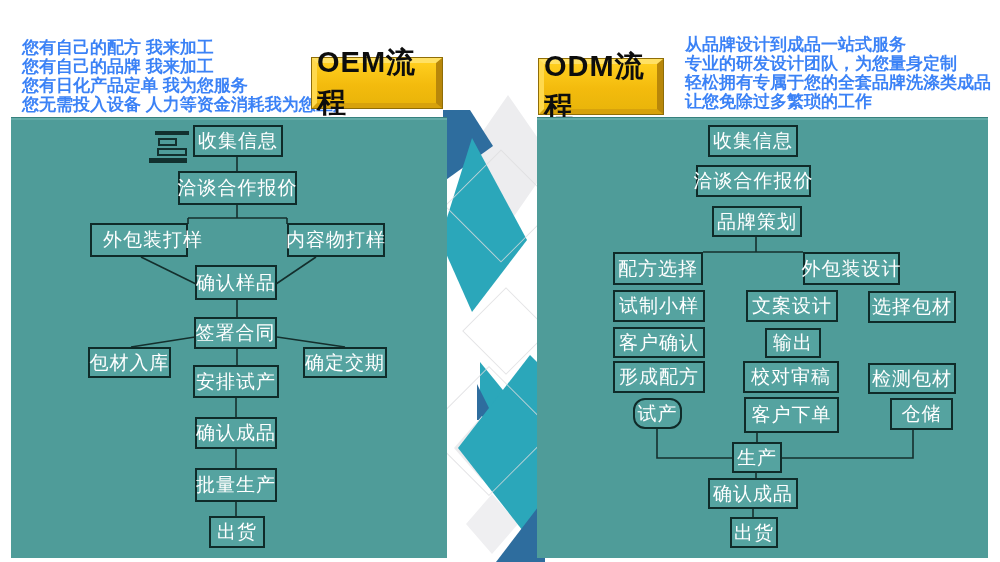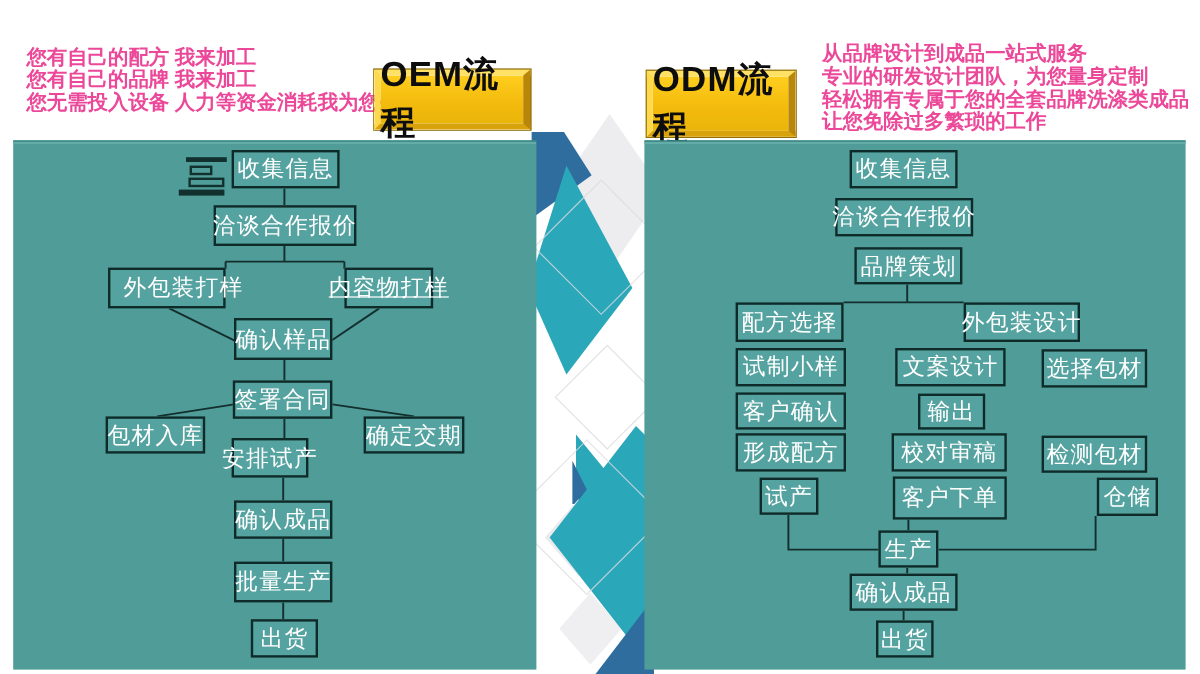--- a/index.html
+++ b/index.html
@@ -1,19 +1,19 @@
 <!DOCTYPE html>
 <html><head>
 <meta charset="utf-8">
 <style>
   html,body{margin:0;padding:0;background:#ffffff;}
   #stage{position:relative;width:1000px;height:562px;background:#ffffff;overflow:hidden;
          font-family:"Liberation Sans","DejaVu Sans",sans-serif;}
   
-  .intro{position:absolute;font-size:17px;font-weight:bold;color:#ec4899;line-height:19px;white-space:nowrap;}
+  .intro{position:absolute;font-size:17px;font-weight:bold;color:#3b82f6;line-height:19px;white-space:nowrap;}
   .intro div{height:19px;}
   
   .gold{position:absolute;box-sizing:border-box;display:flex;align-items:center;justify-content:center;
         background:linear-gradient(180deg,#ffce1e 0%,#f3bb0d 55%,#eab50a 100%);
         border-top:5px solid #ffe165;border-left:5px solid #ffd94d;
         border-right:6px solid #b8870a;border-bottom:5px solid #d7a20c;
         box-shadow:0 0 0 1px #8f6d07;
         font-size:29px;font-weight:bold;color:#0d0d0d;letter-spacing:1px;}
   
   .panel{position:absolute;background:#4f9c99;z-index:2;
@@ -46,20 +46,21 @@
     <polygon points="530,355 458,448 530,540 545,525 545,370" fill="#2ba7ba"></polygon>
     <polygon points="496,562 545,498 545,562" fill="#2e6d9e"></polygon>
   </svg>
   <div class="outline-diamond" style="left:461px;top:166px;width:78px;height:78px;"></div>
   <div class="outline-diamond" style="left:443px;top:385px;width:90px;height:90px;"></div>
   <div class="outline-diamond" style="left:475px;top:300px;width:60px;height:60px;"></div>
 
   <div class="intro" style="left:22px;top:38px;">
     <div>您有自己的配方 我来加工</div>
     <div>您有自己的品牌 我来加工</div>
+    <div>您有日化产品定单 我为您服务</div>
     <div>您无需投入设备 人力等资金消耗我为您生产</div>
   </div>
   <div class="intro" style="left:685px;top:35px;">
     <div>从品牌设计到成品一站式服务</div>
     <div>专业的研发设计团队，为您量身定制</div>
     <div>轻松拥有专属于您的全套品牌洗涤类成品</div>
     <div>让您免除过多繁琐的工作</div>
   </div>
 
   <div class="gold" style="left:312px;top:58px;width:130px;height:50px;">
@@ -105,33 +106,33 @@
 
   <div class="node" style="left:193px;top:125px;width:90px;height:32px;">
       <span>收集信息</span>
     </div>
   <div class="node" style="left:178px;top:171px;width:119px;height:34px;">
       <span>洽谈合作报价</span>
     </div>
   <div class="node" style="left:90px;top:223px;width:98px;height:34px;padding-left:28px;">
       <span>外包装打样</span>
     </div>
-  <div class="node" style="left:287px;top:223px;width:74px;height:34px;text-decoration:underline;">
+  <div class="node" style="left:287px;top:223px;width:98px;height:34px;">
       <span>内容物打样</span>
     </div>
   <div class="node" style="left:195px;top:265px;width:82px;height:35px;">
       <span>确认样品</span>
     </div>
   <div class="node" style="left:194px;top:317px;width:83px;height:32px;">
       <span>签署合同</span>
     </div>
   <div class="node" style="left:88px;top:347px;width:83px;height:31px;">
       <span>包材入库</span>
     </div>
-  <div class="node" style="left:193px;top:365px;width:64px;height:33px;">
+  <div class="node" style="left:193px;top:365px;width:86px;height:33px;">
       <span>安排试产</span>
     </div>
   <div class="node" style="left:303px;top:347px;width:84px;height:31px;">
       <span>确定交期</span>
     </div>
   <div class="node" style="left:195px;top:417px;width:82px;height:32px;">
       <span>确认成品</span>
     </div>
   <div class="node" style="left:195px;top:468px;width:82px;height:34px;">
       <span>批量生产</span>
@@ -154,21 +155,21 @@
     </div>
   <div class="node" style="left:613px;top:290px;width:92px;height:32px;">
       <span>试制小样</span>
     </div>
   <div class="node" style="left:613px;top:327px;width:92px;height:31px;">
       <span>客户确认</span>
     </div>
   <div class="node" style="left:613px;top:361px;width:92px;height:32px;">
       <span>形成配方</span>
     </div>
-  <div class="node" style="left:633px;top:398px;width:49px;height:31px;">
+  <div class="node" style="left:633px;top:398px;width:49px;height:31px;border-radius:12px;">
       <span>试产</span>
     </div>
   <div class="node" style="left:803px;top:252px;width:97px;height:33px;">
       <span>外包装设计</span>
     </div>
   <div class="node" style="left:746px;top:290px;width:92px;height:32px;">
       <span>文案设计</span>
     </div>
   <div class="node" style="left:765px;top:328px;width:56px;height:30px;">
       <span>输出</span>
@@ -178,21 +179,21 @@
     </div>
   <div class="node" style="left:744px;top:397px;width:95px;height:36px;">
       <span>客户下单</span>
     </div>
   <div class="node" style="left:868px;top:291px;width:88px;height:32px;align-items:center;">
       <span>选择包材</span>
     </div>
   <div class="node" style="left:868px;top:363px;width:88px;height:31px;">
       <span>检测包材</span>
     </div>
-  <div class="node" style="left:890px;top:398px;width:51px;height:32px;margin-left:24px;">
+  <div class="node" style="left:890px;top:398px;width:63px;height:32px;">
       <span>仓储</span>
     </div>
   <div class="node" style="left:732px;top:442px;width:50px;height:31px;">
       <span>生产</span>
     </div>
   <div class="node" style="left:708px;top:478px;width:90px;height:31px;">
       <span>确认成品</span>
     </div>
   <div class="node" style="left:730px;top:517px;width:48px;height:31px;">
       <span>出货</span>

